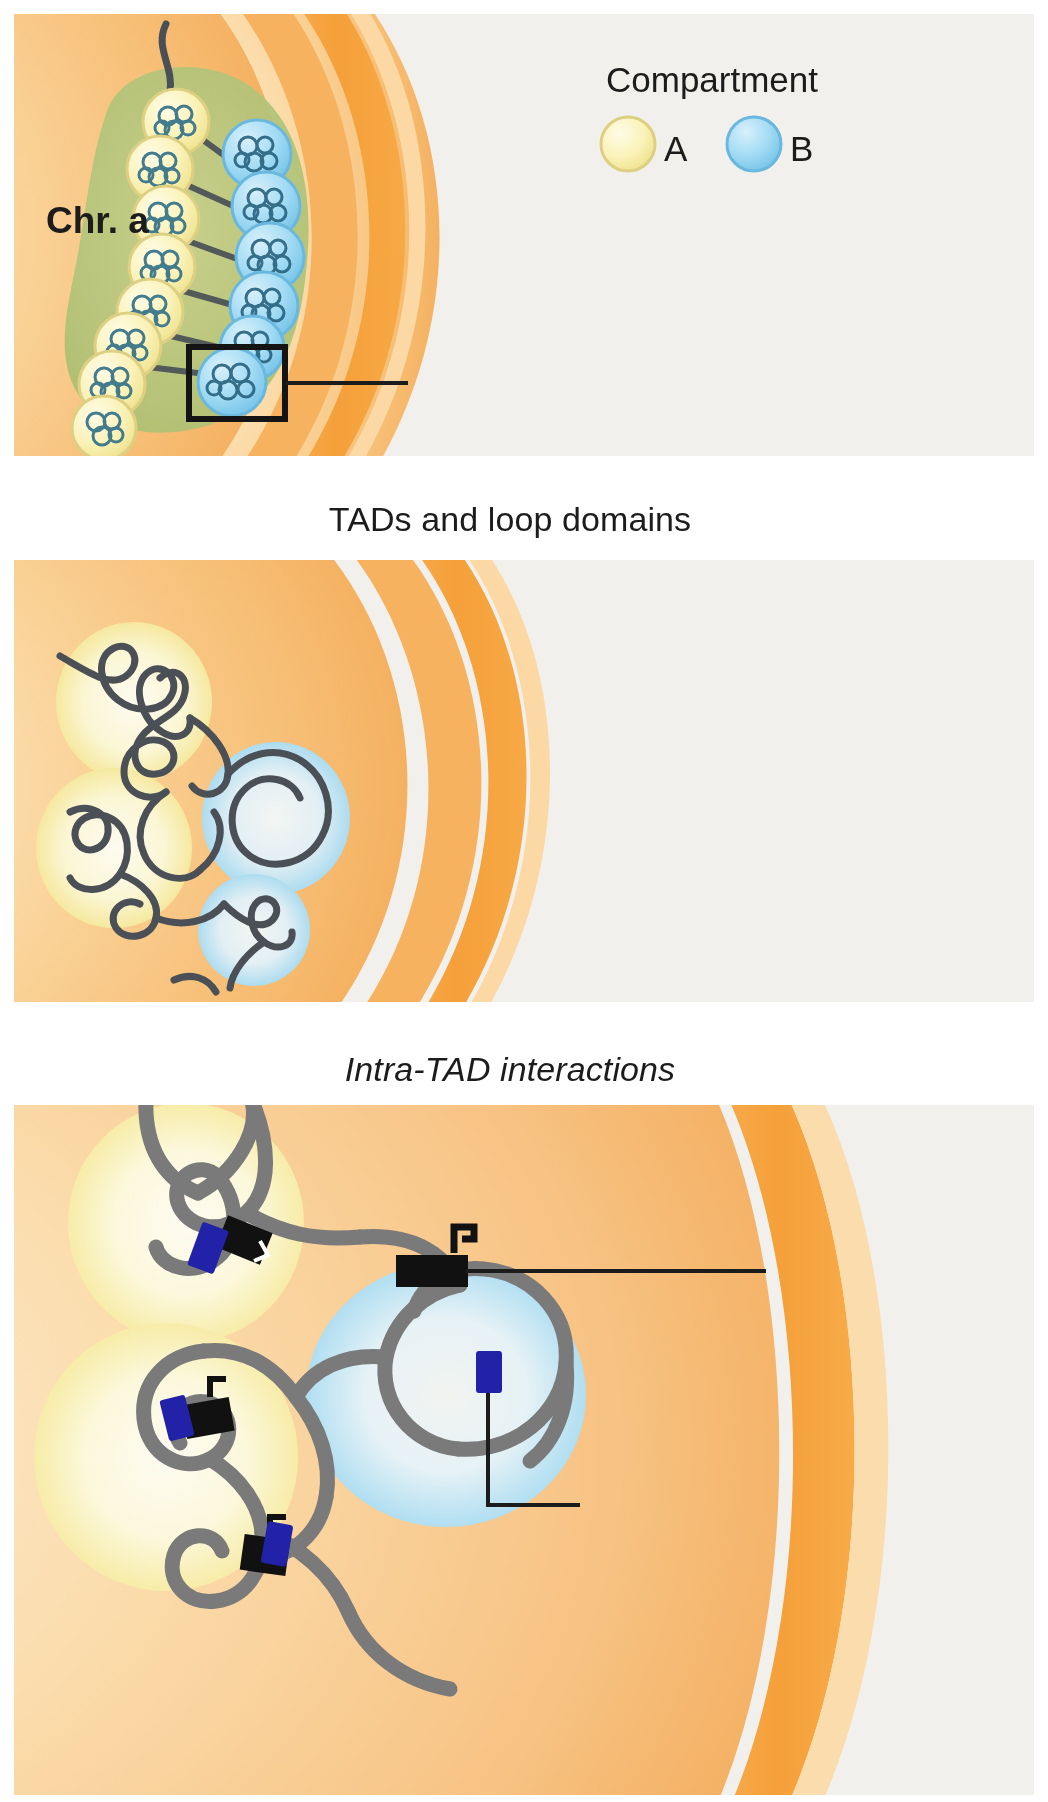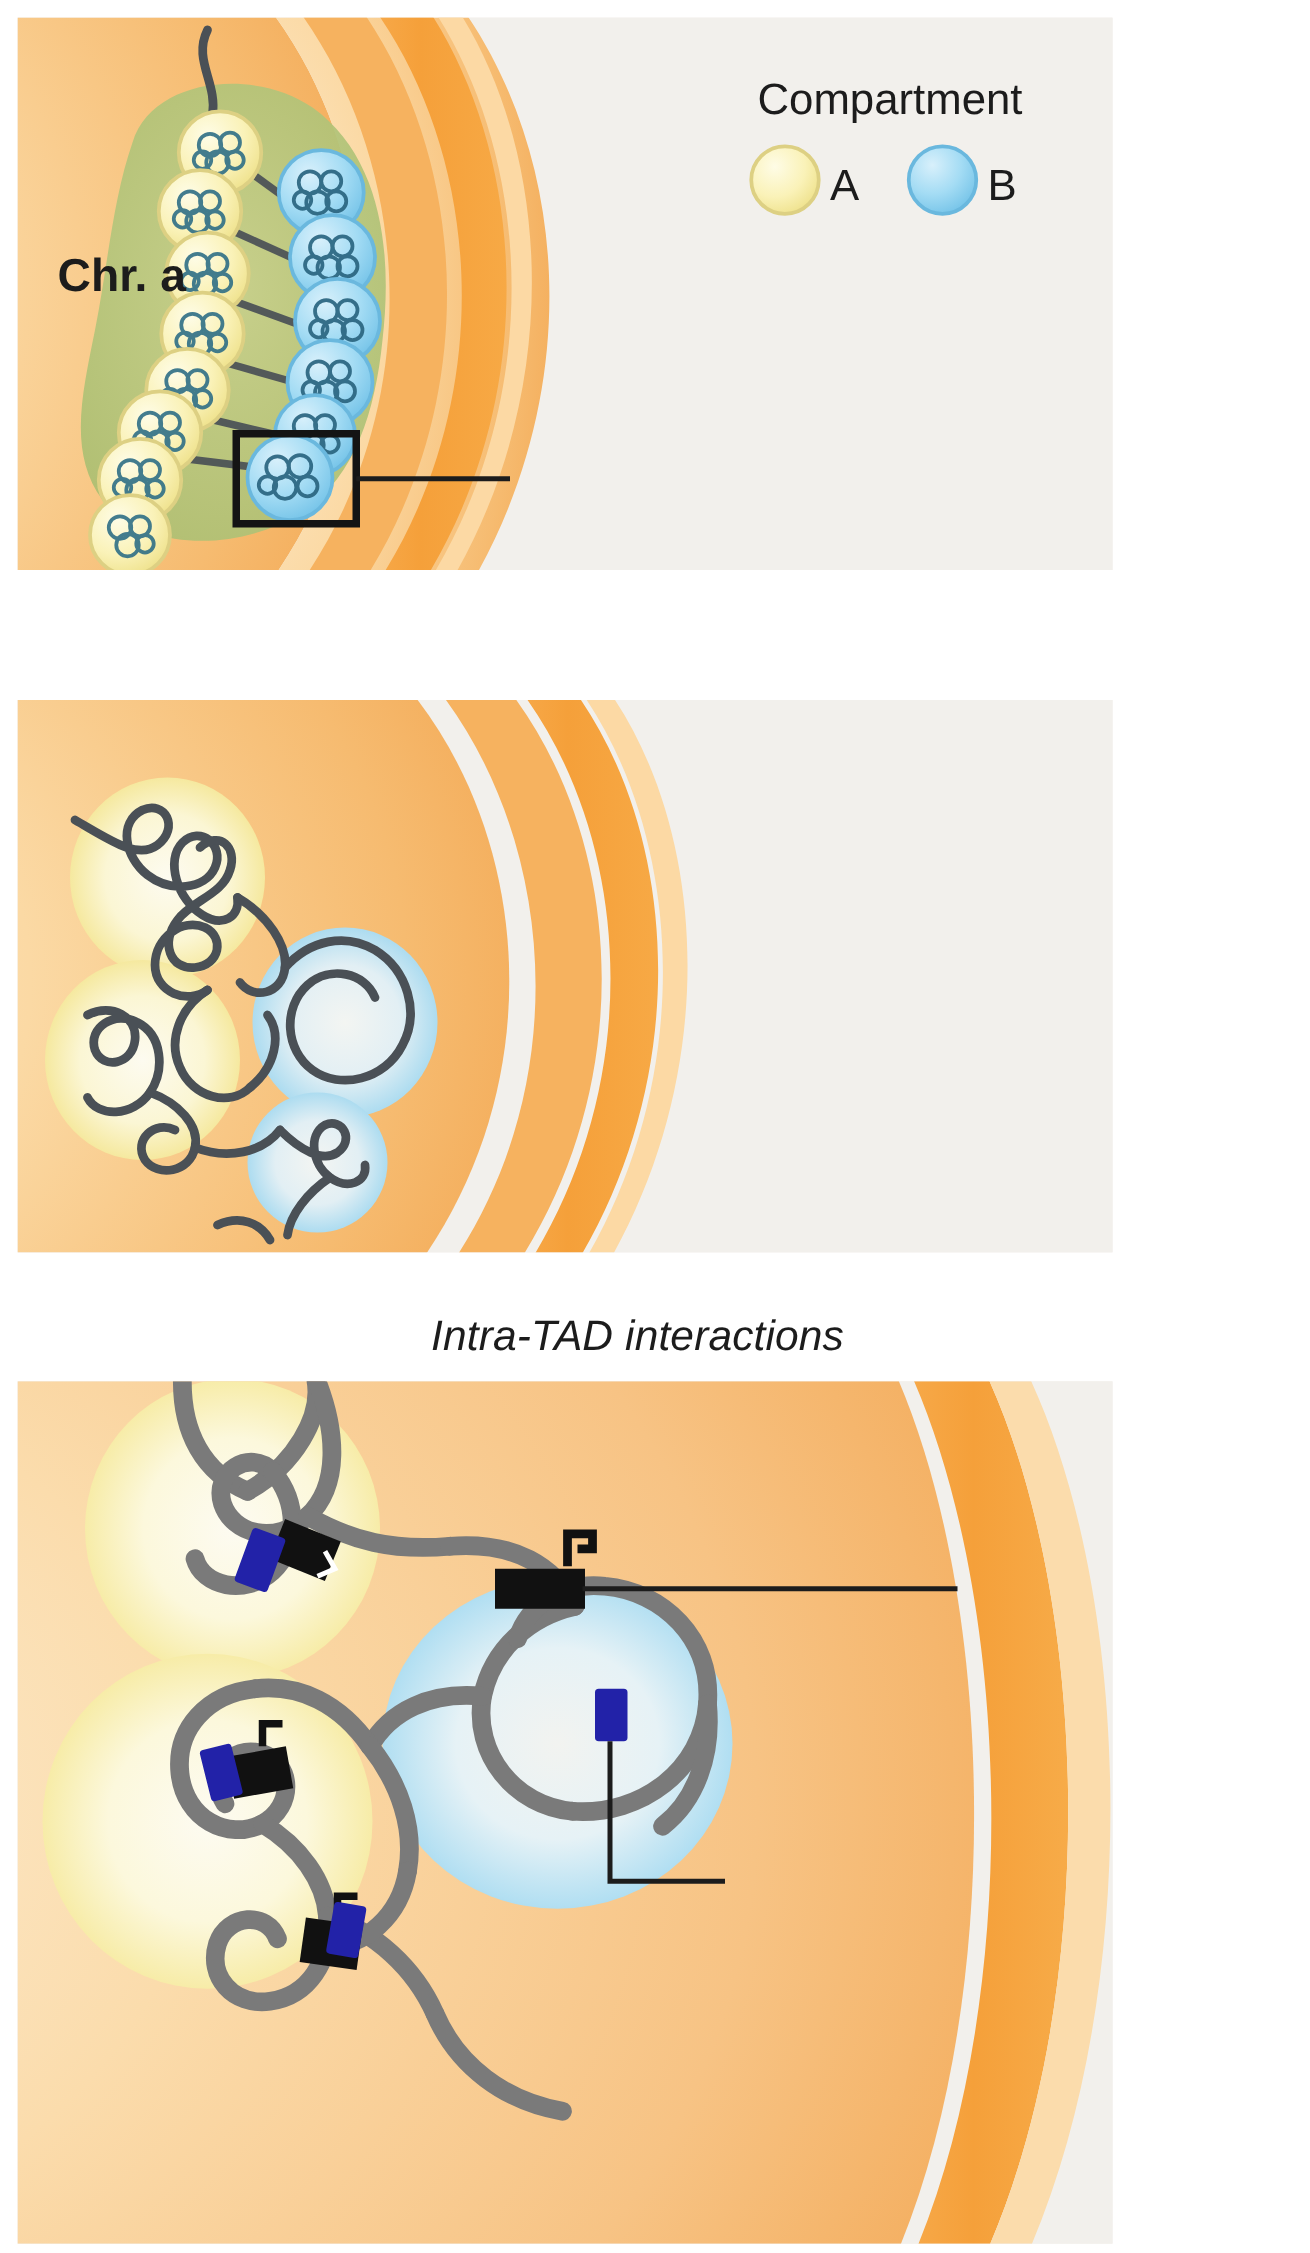--- a/index.html
+++ b/index.html
@@ -16,21 +16,21 @@
   }
   .figure {
     position: absolute;
     left: 0; top: 0;
     width: 1048px;
     height: 1802px;
   }
   .panel {
     position: absolute;
     left: 14px;
-    width: 876px;
+    width: 1020px;
     overflow: hidden;
     background: #f2f0ec;
   }
   #panel-a { top: 14px;  height: 442px; }
   #panel-b { top: 560px; height: 442px; }
   #panel-c { top: 1105px; height: 690px; }
 
   .panel-title {
     position: absolute;
     left: 0;
@@ -287,20 +287,21 @@
         <circle cx="740" cy="130" r="27" fill="url(#ballB)" stroke="#6ab8de" stroke-width="3"></circle>
       </g>
     </svg>
 
     <div class="cap-text" id="legend-title">Compartment</div>
     <div class="cap-text" id="legend-a-label">A</div>
     <div class="cap-text" id="legend-b-label">B</div>
     <div class="cap-text" id="chr-label">Chr. a</div>
   </div>
 
+  <div class="panel-title" id="title-tads">TADs and loop domains</div>
 
   <div class="panel" id="panel-b">
     <svg width="1020" height="442" viewBox="0 0 1020 442">
       <defs>
         <radialGradient id="nucGradB" cx="0%" cy="50%" r="115%">
           <stop offset="0%" stop-color="#fdf0da"></stop>
           <stop offset="45%" stop-color="#fbd9a4"></stop>
           <stop offset="78%" stop-color="#f6bb70"></stop>
           <stop offset="100%" stop-color="#f2a24a"></stop>
         </radialGradient>

